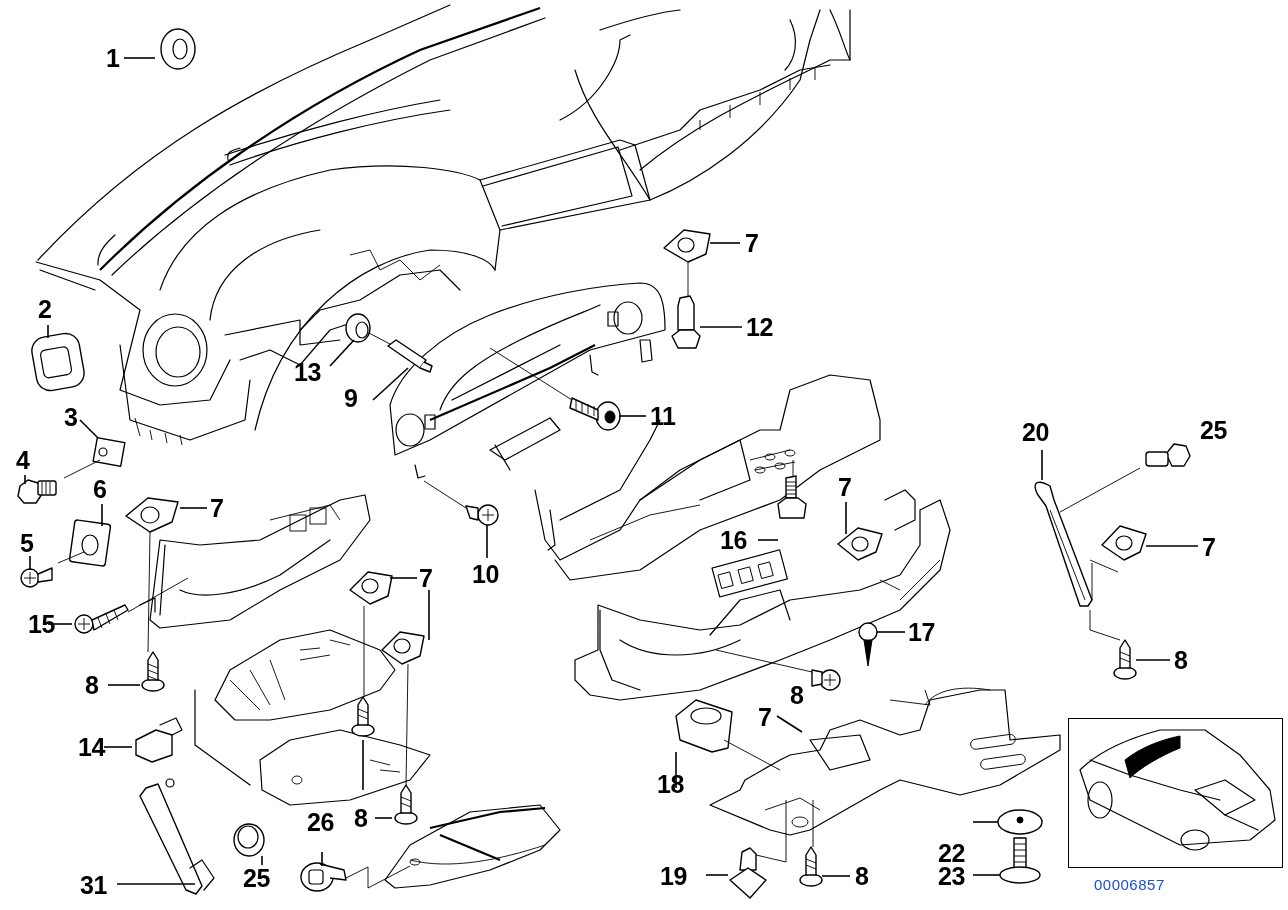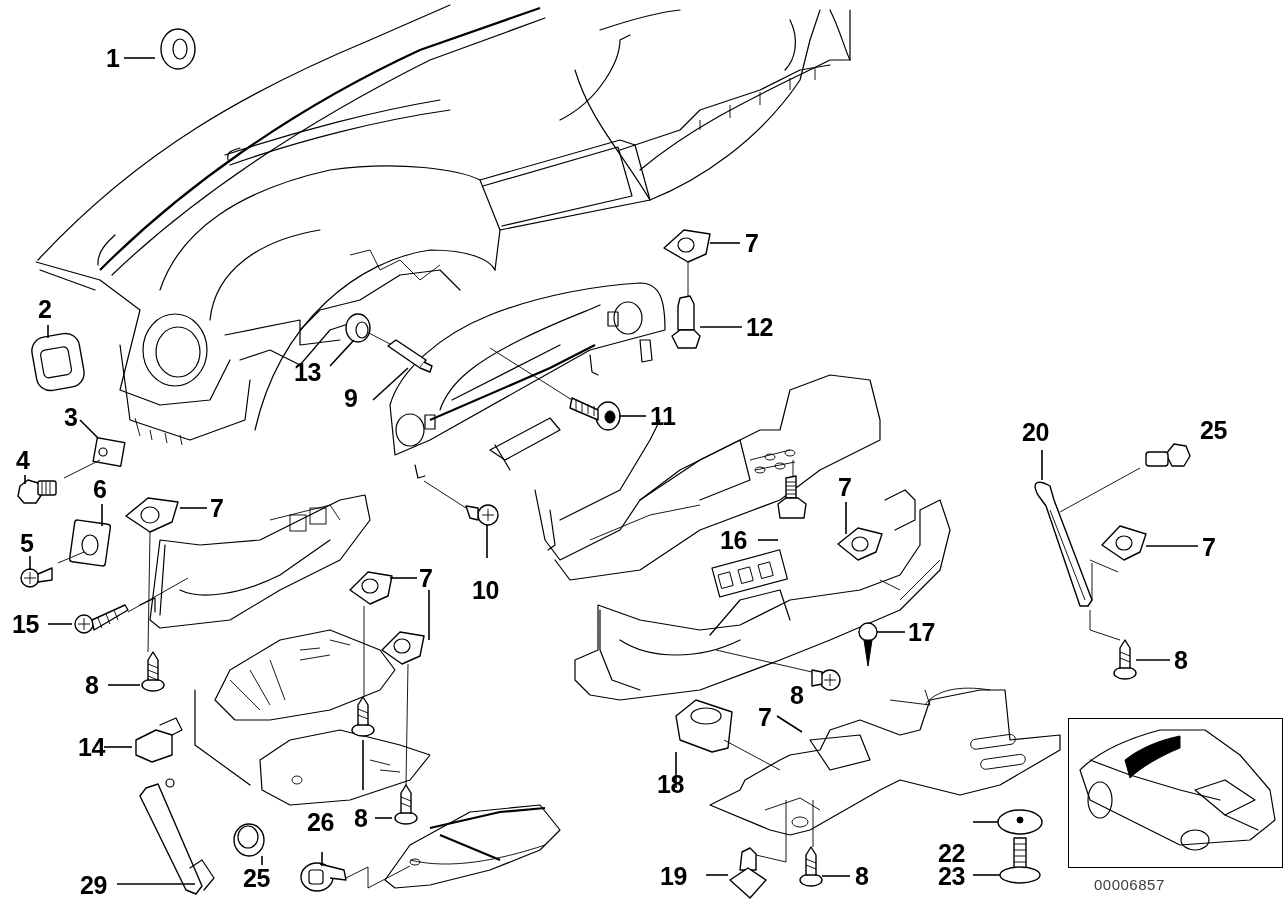--- a/index.html
+++ b/index.html
@@ -5,21 +5,21 @@
   html, body { margin: 0; padding: 0; background: #ffffff; }
   body { width: 1288px; height: 910px; position: relative; overflow: hidden; font-family: "Liberation Sans", sans-serif; }
   #diagram { position: absolute; left: 0; top: 0; width: 1288px; height: 910px; }
   #diagram .ln { stroke: #000; fill: none; stroke-width: 1.2; stroke-linejoin: round; stroke-linecap: round; }
   #diagram .thin { stroke: #000; fill: none; stroke-width: 0.9; }
   #diagram .bold { stroke: #000; fill: none; stroke-width: 2.2; }
   #diagram .part { stroke: #000; fill: #fff; stroke-width: 1.4; stroke-linejoin: round; }
   #diagram .leader { stroke: #000; stroke-width: 1.6; fill: none; }
   #diagram .fillblk { fill: #000; stroke: #000; }
   .callout { position: absolute; font-weight: bold; font-size: 25px; color: #000; line-height: 1; font-family: "Liberation Sans", sans-serif; letter-spacing: -0.5px; }
-  .ref-number { position: absolute; left: 1094px; top: 876px; font-size: 15px; color: #404040; font-family: "Liberation Sans", sans-serif; letter-spacing: 0.5px; }
+  .ref-number { position: absolute; left: 1094px; top: 876px; font-size: 15px; color: #1d4ed8; font-family: "Liberation Sans", sans-serif; letter-spacing: 0.5px; }
   .inset-frame { position: absolute; left: 1068px; top: 718px; width: 215px; height: 150px; border: 1.5px solid #000; box-sizing: border-box; background: transparent; }
 </style>
 </head>
 <body>
 
 <svg id="diagram" viewBox="0 0 1288 910" xmlns="http://www.w3.org/2000/svg">
 
   <g>
     <path class="ln" d="M38 260 C 140 150, 250 90, 370 40 L 450 5"></path>
     <path class="bold" d="M100 270 C 180 190, 290 110, 420 50 L 540 8"></path>
@@ -412,29 +412,29 @@
 <div class="callout" style="left:838px;top:475px;">7</div>
 <div class="callout" style="left:1202px;top:535px;">7</div>
 <div class="callout" style="left:758px;top:705px;">7</div>
 
 <div class="callout" style="left:85px;top:673px;">8</div>
 <div class="callout" style="left:354px;top:806px;">8</div>
 <div class="callout" style="left:790px;top:683px;">8</div>
 <div class="callout" style="left:855px;top:864px;">8</div>
 <div class="callout" style="left:1174px;top:648px;">8</div>
 <div class="callout" style="left:344px;top:386px;">9</div>
-<div class="callout" style="left:472px;top:562px;margin-top:16px;">10</div>
+<div class="callout" style="left:472px;top:562px;">10</div>
 <div class="callout" style="left:650px;top:404px;">11</div>
 <div class="callout" style="left:746px;top:315px;">12</div>
 <div class="callout" style="left:294px;top:360px;">13</div>
 <div class="callout" style="left:78px;top:735px;">14</div>
-<div class="callout" style="left:12px;top:612px;text-align:right;">15</div>
+<div class="callout" style="left:28px;top:612px;text-align:right;">15</div>
 <div class="callout" style="left:720px;top:528px;">16</div>
 <div class="callout" style="left:908px;top:620px;">17</div>
 <div class="callout" style="left:657px;top:772px;">18</div>
 <div class="callout" style="left:660px;top:864px;">19</div>
 <div class="callout" style="left:1022px;top:420px;">20</div>
 <div class="callout" style="left:1200px;top:418px;">25</div>
 <div class="callout" style="left:938px;top:810px;margin-top:31px;">22</div>
 <div class="callout" style="left:938px;top:864px;">23</div>
-<div class="callout" style="left:80px;top:873px;">29</div>
+<div class="callout" style="left:80px;top:873px;">31</div>
 <div class="callout" style="left:243px;top:866px;">25</div>
 <div class="callout" style="left:307px;top:810px;">26</div>
 
 </body></html>

